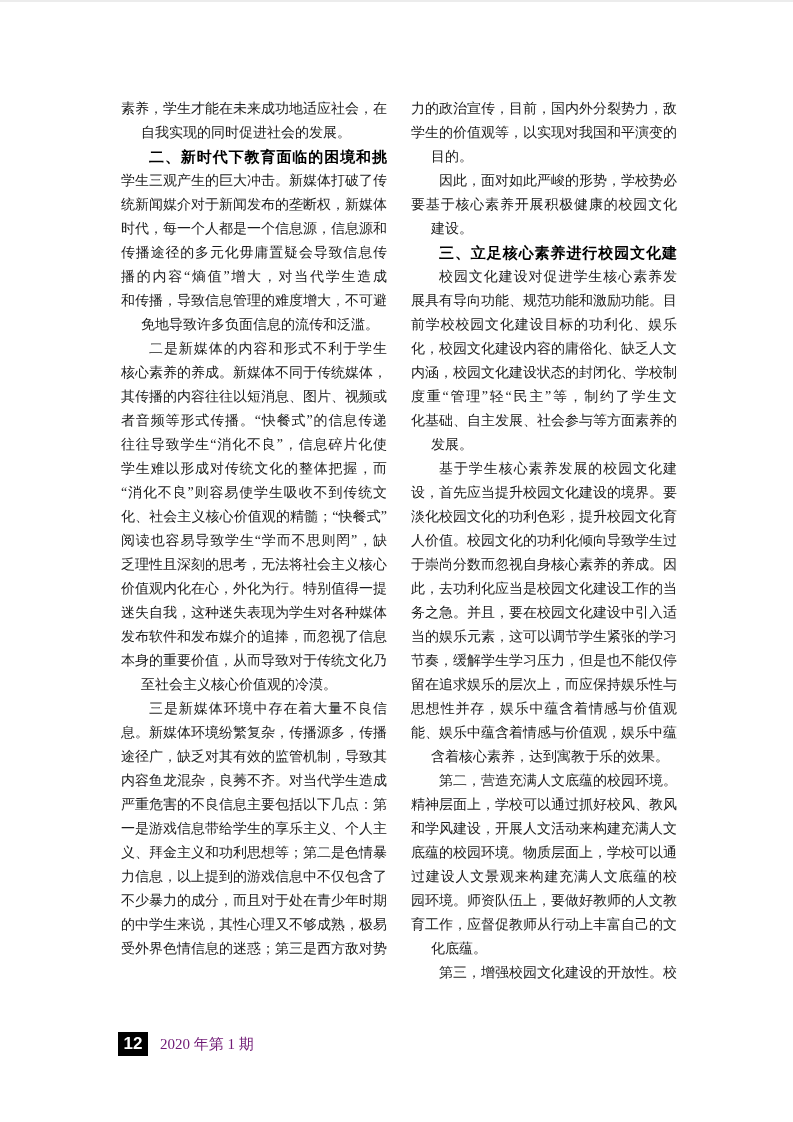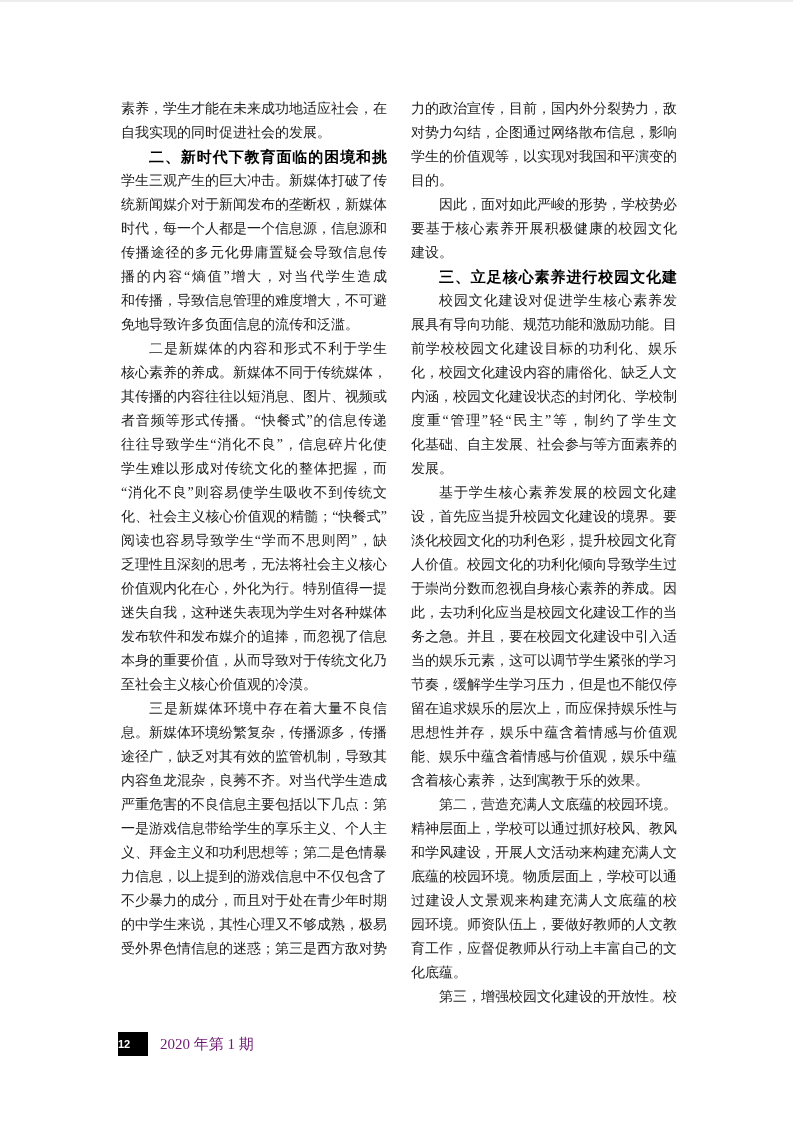--- a/index.html
+++ b/index.html
@@ -31,20 +31,21 @@
     height: 24px;
     font-size: 14px;
     line-height: 24px;
     color: #1b1b1b;
     text-align: justify;
     text-align-last: justify;
     overflow: hidden;
   }
   .line.end {
     text-align-last: left;
+    margin-left: 20px;
   }
   .line.indent {
     text-indent: 28px;
   }
   .line.heading {
     font-family: "Liberation Sans", "DejaVu Sans", sans-serif;
     font-weight: bold;
     color: #000000;
     font-size: 15px;
     text-align-last: left;
@@ -57,24 +58,24 @@
     align-items: center;
     gap: 12px;
   }
   .page-badge {
     display: inline-block;
     width: 30px;
     height: 24px;
     background: #000000;
     color: #ffffff;
     font-family: "Liberation Sans", "DejaVu Sans", sans-serif;
-    font-size: 11px;
+    font-size: 17px;
     font-weight: bold;
     line-height: 24px;
-    text-align: left;
+    text-align: center;
   }
   .issue-label {
     font-family: "Liberation Serif", "DejaVu Serif", serif;
     font-size: 15px;
     color: #701a75;
     line-height: 24px;
   }
 </style>
 </head>
 <body>
@@ -116,21 +117,20 @@
         <div class="line">严重危害的不良信息主要包括以下几点：第</div>
         <div class="line">一是游戏信息带给学生的享乐主义、个人主</div>
         <div class="line">义、拜金主义和功利思想等；第二是色情暴</div>
         <div class="line">力信息，以上提到的游戏信息中不仅包含了</div>
         <div class="line">不少暴力的成分，而且对于处在青少年时期</div>
         <div class="line">的中学生来说，其性心理又不够成熟，极易</div>
         <div class="line">受外界色情信息的迷惑；第三是西方敌对势</div>
       </div>
     <div class="column">
         <div class="line">力的政治宣传，目前，国内外分裂势力，敌</div>
-        <div class="line">对势力勾结，企图通过网络散布信息，影响</div>
         <div class="line">学生的价值观等，以实现对我国和平演变的</div>
         <div class="line end">目的。</div>
         <div class="line indent">因此，面对如此严峻的形势，学校势必</div>
         <div class="line">要基于核心素养开展积极健康的校园文化</div>
         <div class="line end">建设。</div>
         <div class="line heading indent">三、立足核心素养进行校园文化建设</div>
         <div class="line indent">校园文化建设对促进学生核心素养发</div>
         <div class="line">展具有导向功能、规范功能和激励功能。目</div>
         <div class="line">前学校校园文化建设目标的功利化、娱乐</div>
         <div class="line">化，校园文化建设内容的庸俗化、缺乏人文</div>

